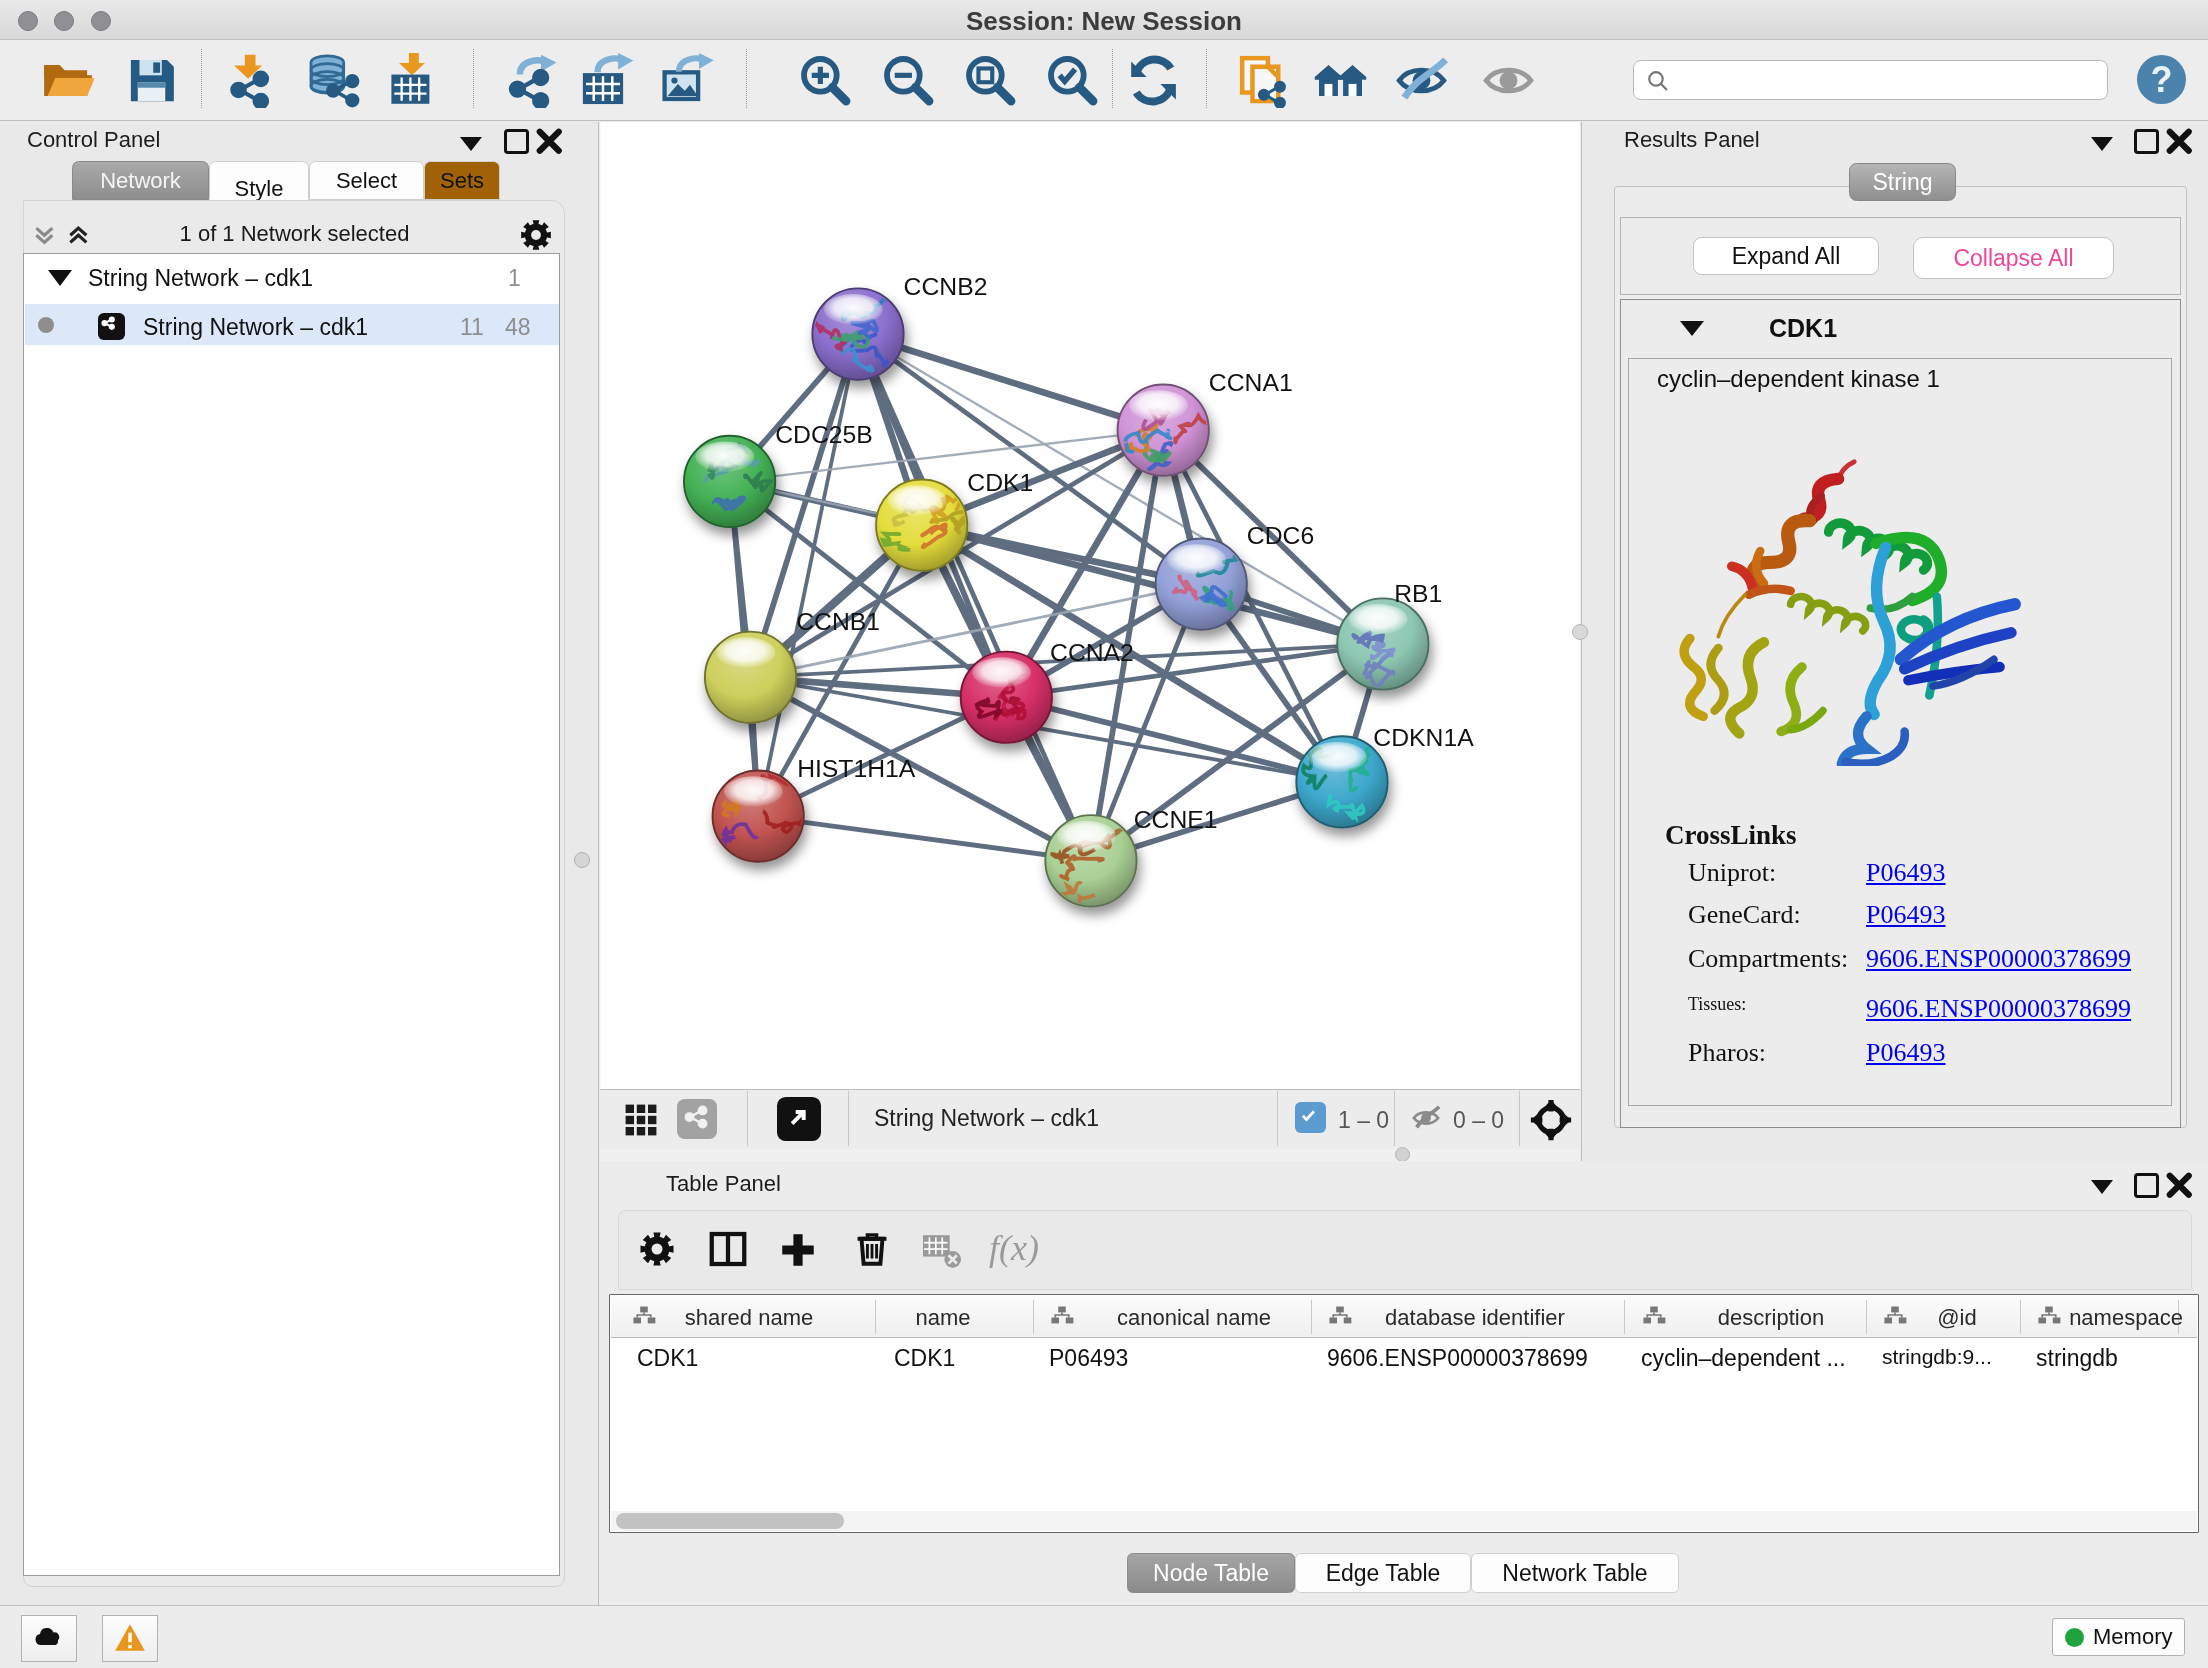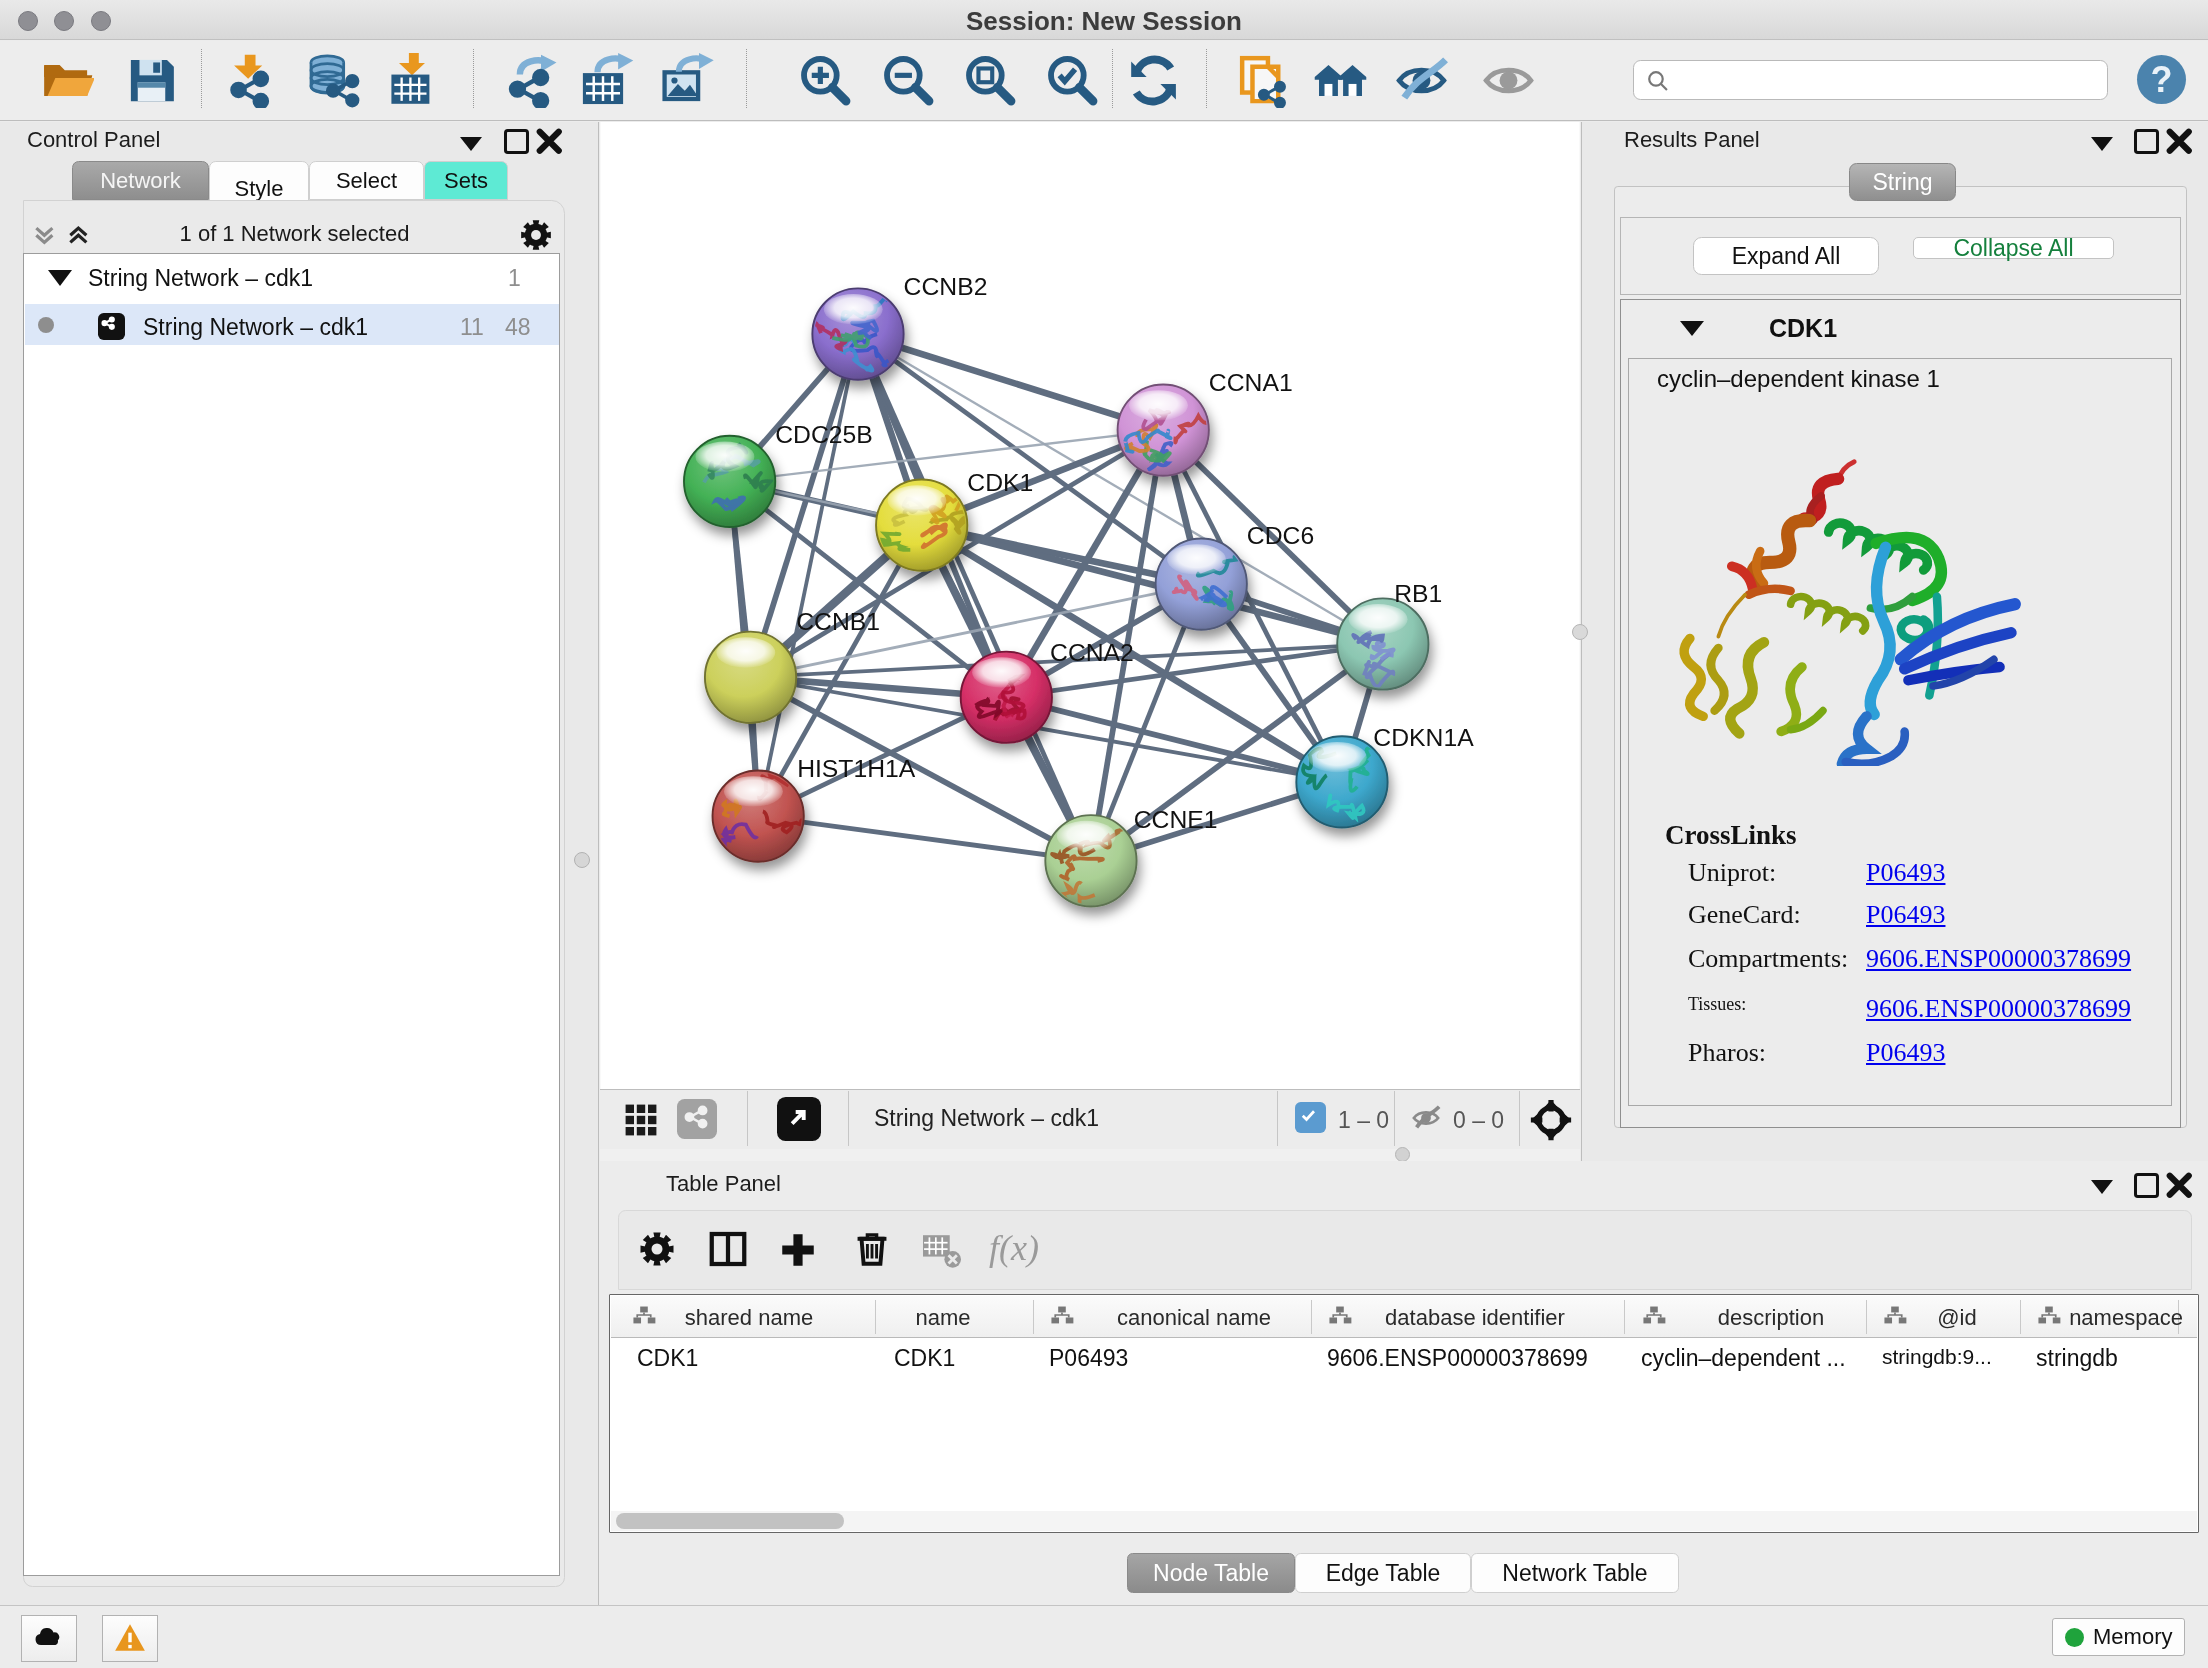--- a/index.html
+++ b/index.html
@@ -183,21 +183,21 @@
 <div class="abs" style="left:0;top:122px;width:599px;height:1484px;background:#e9e9e9;border-right:1px solid #bdbdbd;"></div>
 <div class="abs ptitle" style="left:27px;top:127px;">Control Panel</div>
 <div class="abs" style="left:460px;top:137px;width:0;height:0;border-left:11.4px solid transparent;border-right:11.4px solid transparent;border-top:14.3px solid #111;"></div>
 <div class="abs" style="left:504px;top:129px;width:25px;height:25px;border:3.3px solid #111;border-radius:3.8px;"></div>
 <svg class="abs" style="left:535px;top:127px;" width="28.5" height="28.5" viewBox="0 0 30 30">
     <path d="M5 5 L25 25 M25 5 L5 25" stroke="#111" stroke-width="6.5" stroke-linecap="round"></path>
   </svg>
 <div class="abs" style="left:72px;top:161px;width:137px;height:39px;background:linear-gradient(#a9a9a9,#8e8e8e);color:#f5f5f5;border:1px solid #8a8a8a;border-radius:6.7px 6.7px 0 0;font-size:22px;display:flex;align-items:center;justify-content:center;">Network</div>
 <div class="abs" style="left:209px;top:161px;width:100px;height:55px;background:#fdfdfd;color:#111;border:1px solid #cfcfcf;border-radius:6.7px 6.7px 0 0;font-size:22px;display:flex;align-items:center;justify-content:center;">Style</div>
 <div class="abs" style="left:309px;top:161px;width:115px;height:39px;background:#fdfdfd;color:#111;border:1px solid #cfcfcf;border-radius:6.7px 6.7px 0 0;font-size:22px;display:flex;align-items:center;justify-content:center;">Select</div>
-<div class="abs" style="left:424px;top:161px;width:84px;height:39px;background:#5eead4;color:#111;border:1px solid #cfcfcf;border-radius:6.7px 6.7px 0 0;font-size:22px;display:flex;align-items:center;justify-content:center;">Sets</div>
+<div class="abs" style="left:424px;top:161px;width:76px;height:39px;background:#a16207;color:#111;border:1px solid #cfcfcf;border-radius:6.7px 6.7px 0 0;font-size:22px;display:flex;align-items:center;justify-content:center;">Sets</div>
 <div class="abs" style="left:23px;top:200px;width:542px;height:1387px;background:#eaeaea;border:1px solid #d2d2d2;border-radius:0 13.3px 9.5px 9.5px;"></div>
 <svg class="abs" style="left:31px;top:221px;" width="28.5" height="28.5" viewBox="0 0 32 32">
     <path d="M6 8 l9 8 9-8 M6 16 l9 8 9-8" fill="none" stroke="#8b8b8b" stroke-width="3.6"></path>
   </svg>
 <svg class="abs" style="left:65px;top:221px;" width="28.5" height="28.5" viewBox="0 0 32 32">
     <path d="M6 24 l9-8 9 8 M6 16 l9-8 9 8" fill="none" stroke="#222" stroke-width="3.6"></path>
   </svg>
 <div class="abs" style="left:114px;top:221px;width:361px;text-align:center;font-size:22px;color:#1a1a1a;">1 of 1 Network selected</div>
 <svg class="abs" style="left:518px;top:217px;" width="36" height="36" viewBox="0 0 32 32">
     <circle cx="16" cy="16" r="10" fill="#111"></circle>
@@ -523,21 +523,21 @@
 <div class="abs ptitle" style="left:1624px;top:127px;">Results Panel</div>
 <div class="abs" style="left:2091px;top:137px;width:0;height:0;border-left:11.4px solid transparent;border-right:11.4px solid transparent;border-top:14.3px solid #111;"></div>
 <div class="abs" style="left:2134px;top:129px;width:25px;height:25px;border:3.3px solid #111;border-radius:3.8px;"></div>
 <svg class="abs" style="left:2165px;top:127px;" width="28.5" height="28.5" viewBox="0 0 30 30">
     <path d="M5 5 L25 25 M25 5 L5 25" stroke="#111" stroke-width="6.5" stroke-linecap="round"></path>
   </svg>
 <div class="abs" style="z-index:5;left:1849px;top:163px;width:107px;height:38px;background:linear-gradient(#b5b5b5,#8f8f8f);border:1px solid #888;border-radius:7.6px;color:#fff;font-size:23px;display:flex;align-items:center;justify-content:center;">String</div>
 <div class="abs" style="left:1614px;top:186px;width:573px;height:942px;background:#ececec;border:1px solid #c2c2c2;border-radius:3.8px;"></div>
 <div class="abs" style="left:1620px;top:217px;width:561px;height:78px;background:#ececec;border:1px solid #b5b5b5;"></div>
 <div class="abs" style="left:1693px;top:237px;width:186px;height:38px;background:#fff;border:1px solid #c3c3c3;border-radius:8.6px;font-size:23px;color:#111;display:flex;align-items:center;justify-content:center;">Expand All</div>
-<div class="abs" style="left:1913px;top:237px;width:201px;height:22px;background:#fff;border:1px solid #c3c3c3;border-radius:5px;font-size:23px;color:#15803d;display:flex;align-items:center;justify-content:center;">Collapse All</div>
+<div class="abs" style="left:1913px;top:237px;width:201px;height:42px;background:#fff;border:1px solid #c3c3c3;border-radius:10px;font-size:23px;color:#ec4899;display:flex;align-items:center;justify-content:center;">Collapse All</div>
 <div class="abs" style="left:1620px;top:299px;width:561px;height:829px;background:#ececec;border:1px solid #8f8f8f;"></div>
 <div class="abs" style="left:1680px;top:321px;width:0;height:0;border-left:12.4px solid transparent;border-right:12.4px solid transparent;border-top:15px solid #111;"></div>
 <div class="abs" style="left:1769px;top:314px;font-size:25px;font-weight:bold;color:#111;">CDK1</div>
 <div class="abs" style="left:1628px;top:358px;width:544px;height:748px;background:#ececec;border:1px solid #a8a8a8;"></div>
 <div class="abs" style="left:1657px;top:365px;font-size:24px;color:#111;">cyclin–dependent kinase 1</div>
 <svg class="abs" style="left:1669px;top:452px;" width="361" height="314" viewBox="0 0 380 330">
     <path d="M195 10 q-14 6 -18 22" fill="none" stroke="#cc3030" stroke-width="5" stroke-linecap="round"></path>
     <path d="M178 28 q-26 2 -20 22 q6 18 -16 20" fill="none" stroke="#c01f1f" stroke-width="13" stroke-linecap="round"></path>
     <path d="M160 46 q-18 14 -8 26" fill="none" stroke="#a82020" stroke-width="8" stroke-linecap="round"></path>
     <path d="M148 72 q-28 -2 -22 22 q6 22 -20 22 q-24 0 -16 24" fill="none" stroke="#b85b10" stroke-width="14" stroke-linecap="round"></path>

